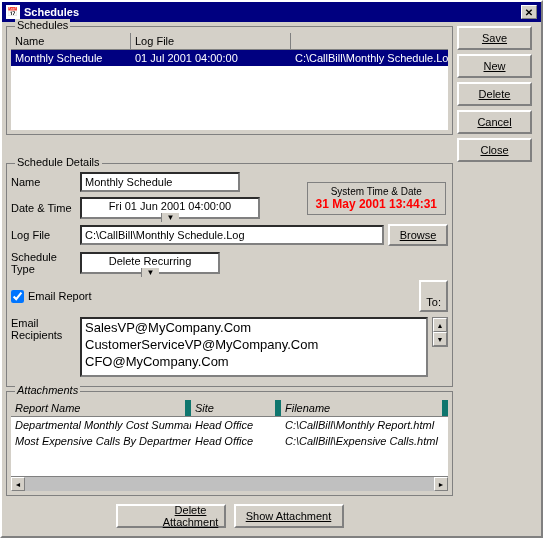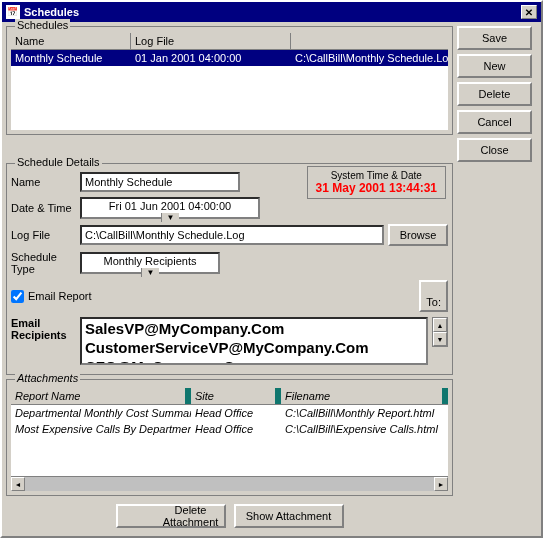--- a/index.html
+++ b/index.html
@@ -136,20 +136,21 @@
       border-bottom-color: #808080;
       padding: 3px 8px;
       font-size: 11px;
       cursor: pointer;
       text-align: center;
       width: 75px;
       height: 24px;
       display: flex;
       align-items: center;
       justify-content: center;
+      text-decoration: underline;
     }
     .form-row {
       display: flex;
       align-items: center;
       margin-bottom: 5px;
       gap: 4px;
     }
     .form-label {
       width: 65px;
       font-size: 11px;
@@ -207,29 +208,28 @@
       display: flex;
       align-items: center;
       gap: 4px;
       margin-bottom: 5px;
     }
     .email-row {
       display: flex;
       align-items: flex-start;
       gap: 4px;
       margin-bottom: 5px;
-      font-weight: bold;
     }
     .email-listbox {
       flex: 1;
       border: 2px inset #808080;
       background: #fff;
-      height: 48px;
+      height: 60px;
       overflow-y: auto;
-      font-size: 15px;
+      font-size: 13px;
     }
     .email-item {
       padding: 1px 3px;
     }
     .email-scrollbar {
       display: flex;
       flex-direction: column;
       width: 16px;
       border: 1px solid #808080;
       background: #d4d0c8;
@@ -350,30 +350,30 @@
 
       <div class="group-box schedules-group">
         <span class="group-box-label">Schedules</span>
         <div class="table-header">
           <div class="table-header-cell">Name</div>
           <div class="table-header-cell">Log File</div>
         </div>
         <div class="table-body">
           <div class="table-row selected">
             <div class="table-cell">Monthly Schedule</div>
-            <div class="table-cell">01 Jan 2001 04:00:00</div>
+            <div class="table-cell">01 Jul 2001 04:00:00</div>
             <div class="table-cell">C:\CallBill\Monthly Schedule.Log</div>
           </div>
         </div>
       </div>
 
       <div class="group-box detail-group">
         <span class="group-box-label">Schedule Details</span>
 
-        <div style="position:absolute; top: 2px; right: 6px; border: 1px solid #808080; padding: 3px 8px; background: #d4d0c8;">
+        <div style="position:absolute; top: 18px; right: 6px; border: 1px solid #808080; padding: 3px 8px; background: #d4d0c8;">
           <div class="system-time-label">System Time &amp; Date</div>
           <div class="system-time-value">31 May 2001 13:44:31</div>
         </div>
 
         <div class="form-row">
           <span class="form-label">Name</span>
           <input class="form-input" style="width: 160px;" type="text" value="Monthly Schedule">
         </div>
 
         <div class="form-row">
@@ -386,21 +386,21 @@
 
         <div class="log-file-row">
           <span class="form-label">Log File</span>
           <input class="form-input" style="flex: 1 1 0%;" type="text" value="C:\CallBill\Monthly Schedule.Log">
           <button class="btn" style="width:60px; height:22px; font-size:11px;">Browse</button>
         </div>
 
         <div class="form-row">
           <span class="form-label">Schedule Type</span>
           <div class="dropdown" style="width: 140px;">
-            <span class="dropdown-text">Monthly Recipients</span>
+            <span class="dropdown-text">Delete Recurring</span>
             <div class="dropdown-arrow">▼</div>
           </div>
         </div>
 
         <div class="checkbox-row">
           <input type="checkbox" checked="" style="">
           <span>Email Report</span>
           <button class="to-btn" style="margin-left:auto;">To:</button>
         </div>
 

